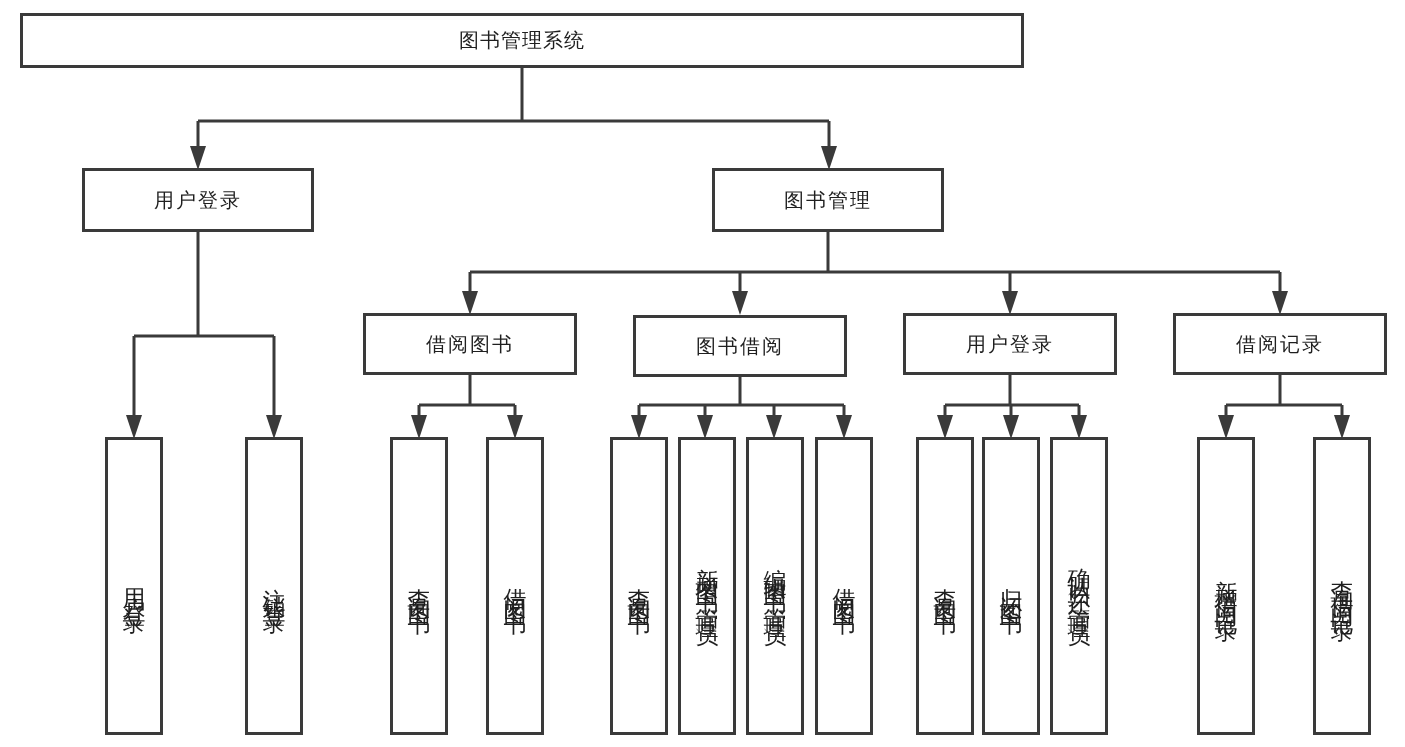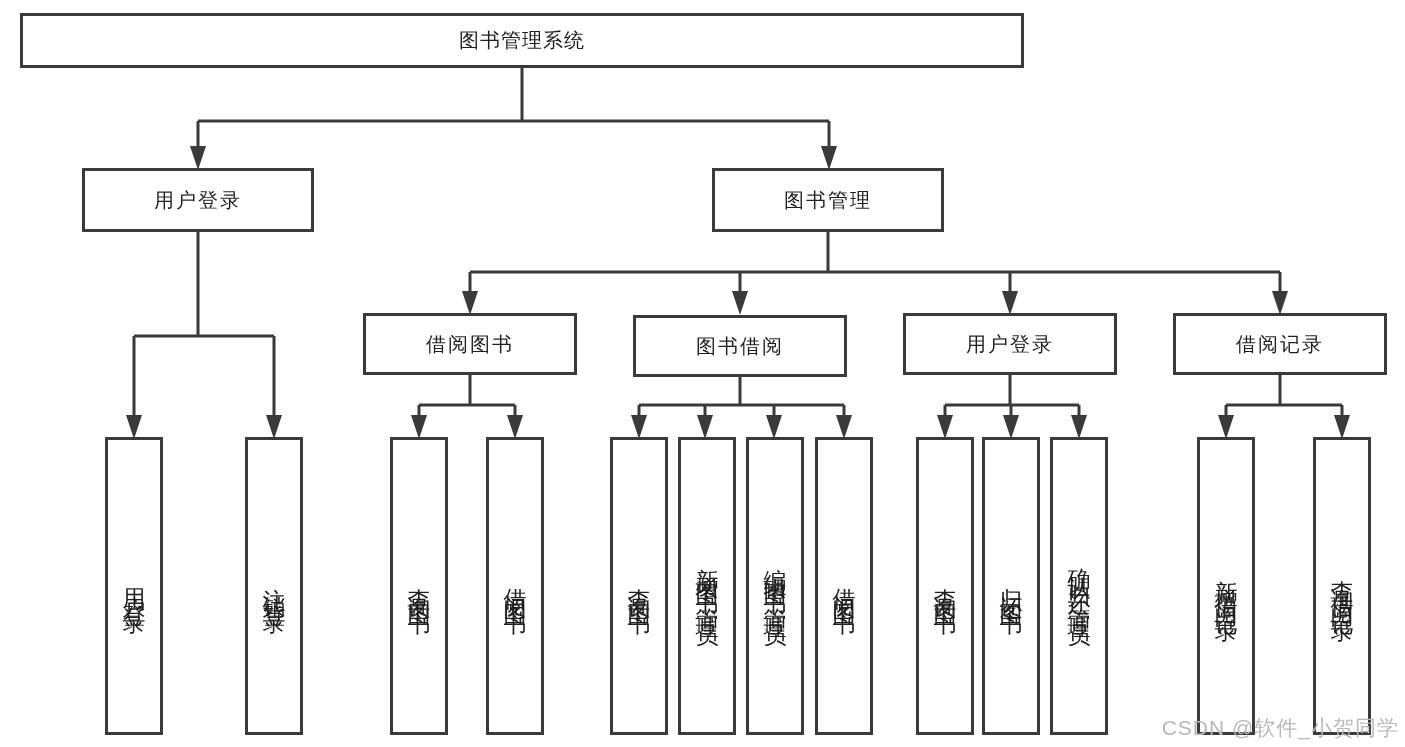--- a/index.html
+++ b/index.html
@@ -185,15 +185,14 @@
     <span>确认归还（管理员）</span>
   </div>
 
   <div class="node v-node leaf lf-5a">
     <span>新增借阅记录</span>
   </div>
   <div class="node v-node leaf lf-5b">
     <span>查询借阅记录</span>
   </div>
 
-  <div class="watermark">CSDN @软件_小贺同学</div>
 
 </div>
 
 </body></html>

